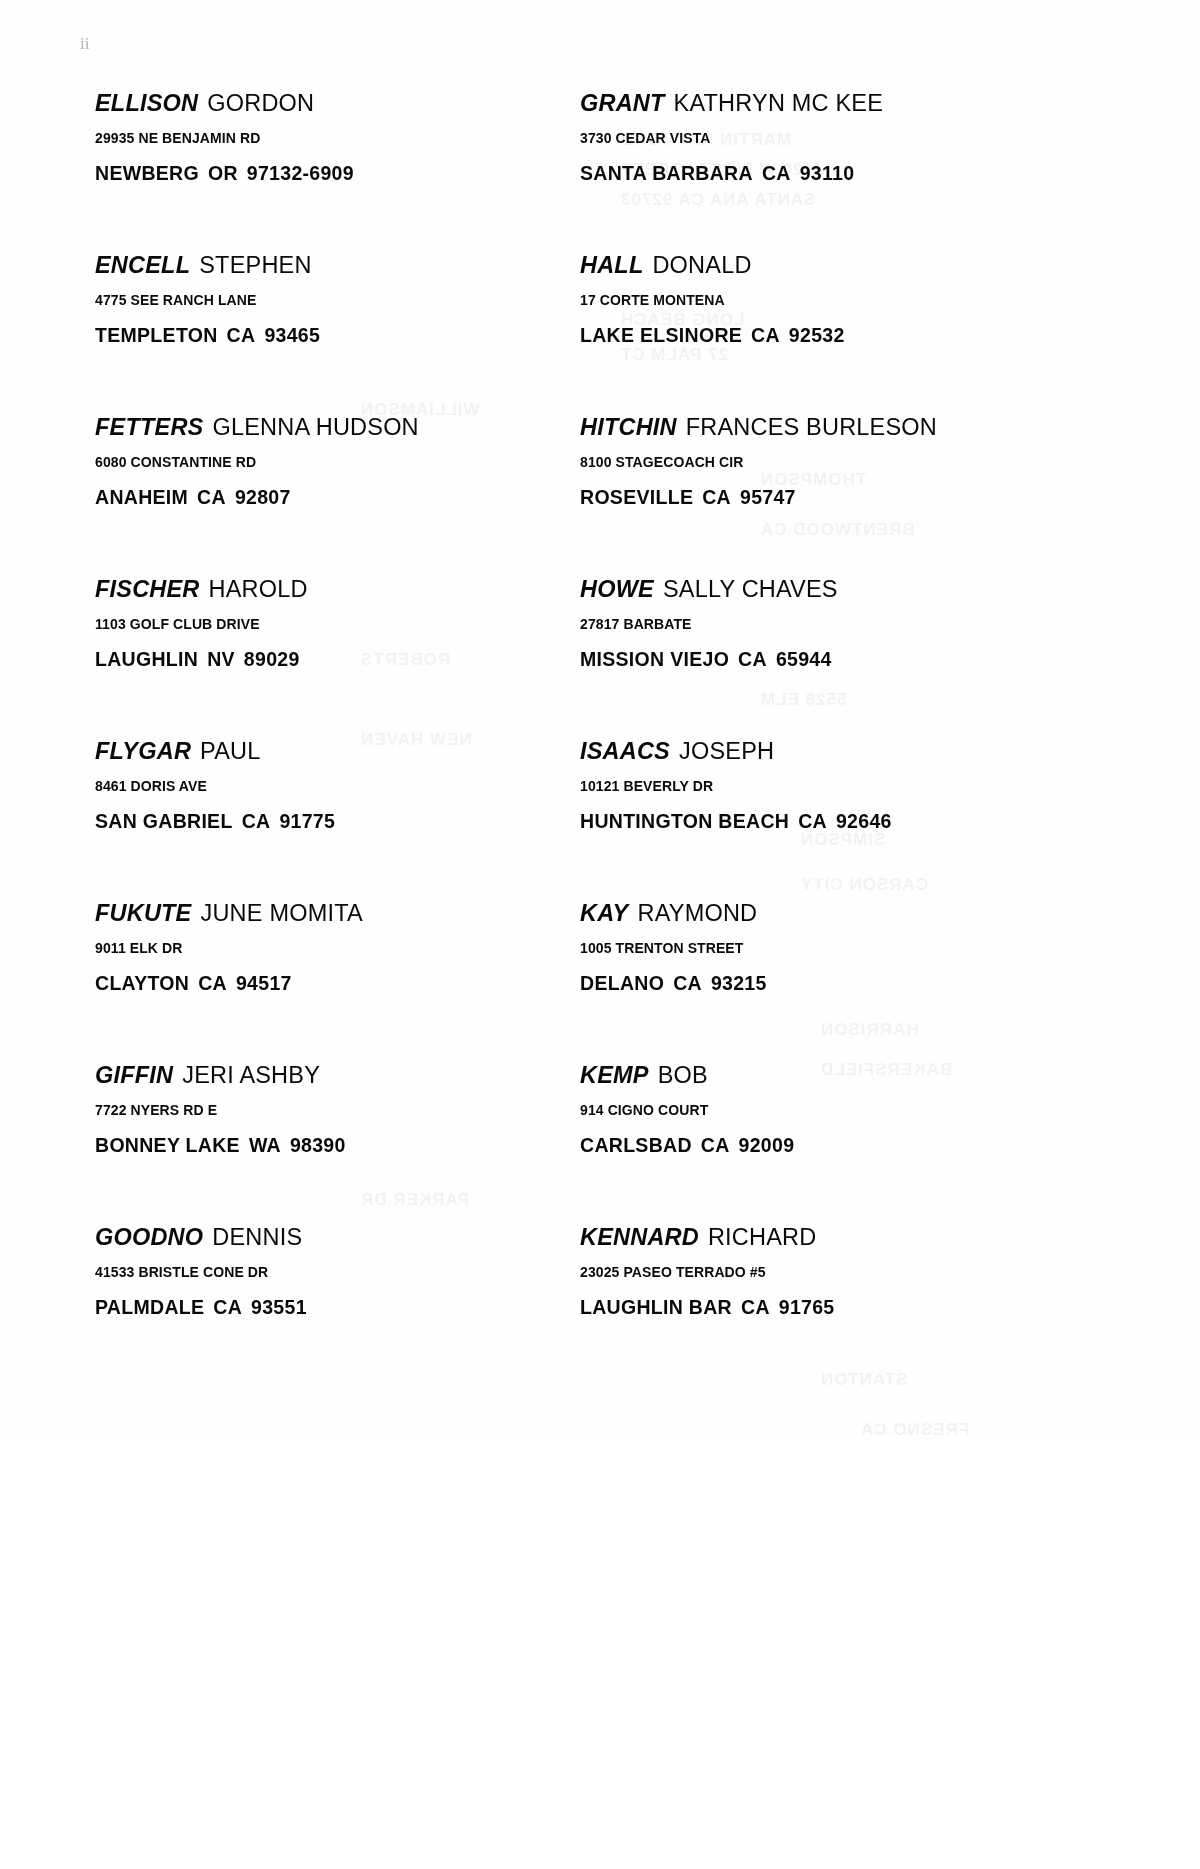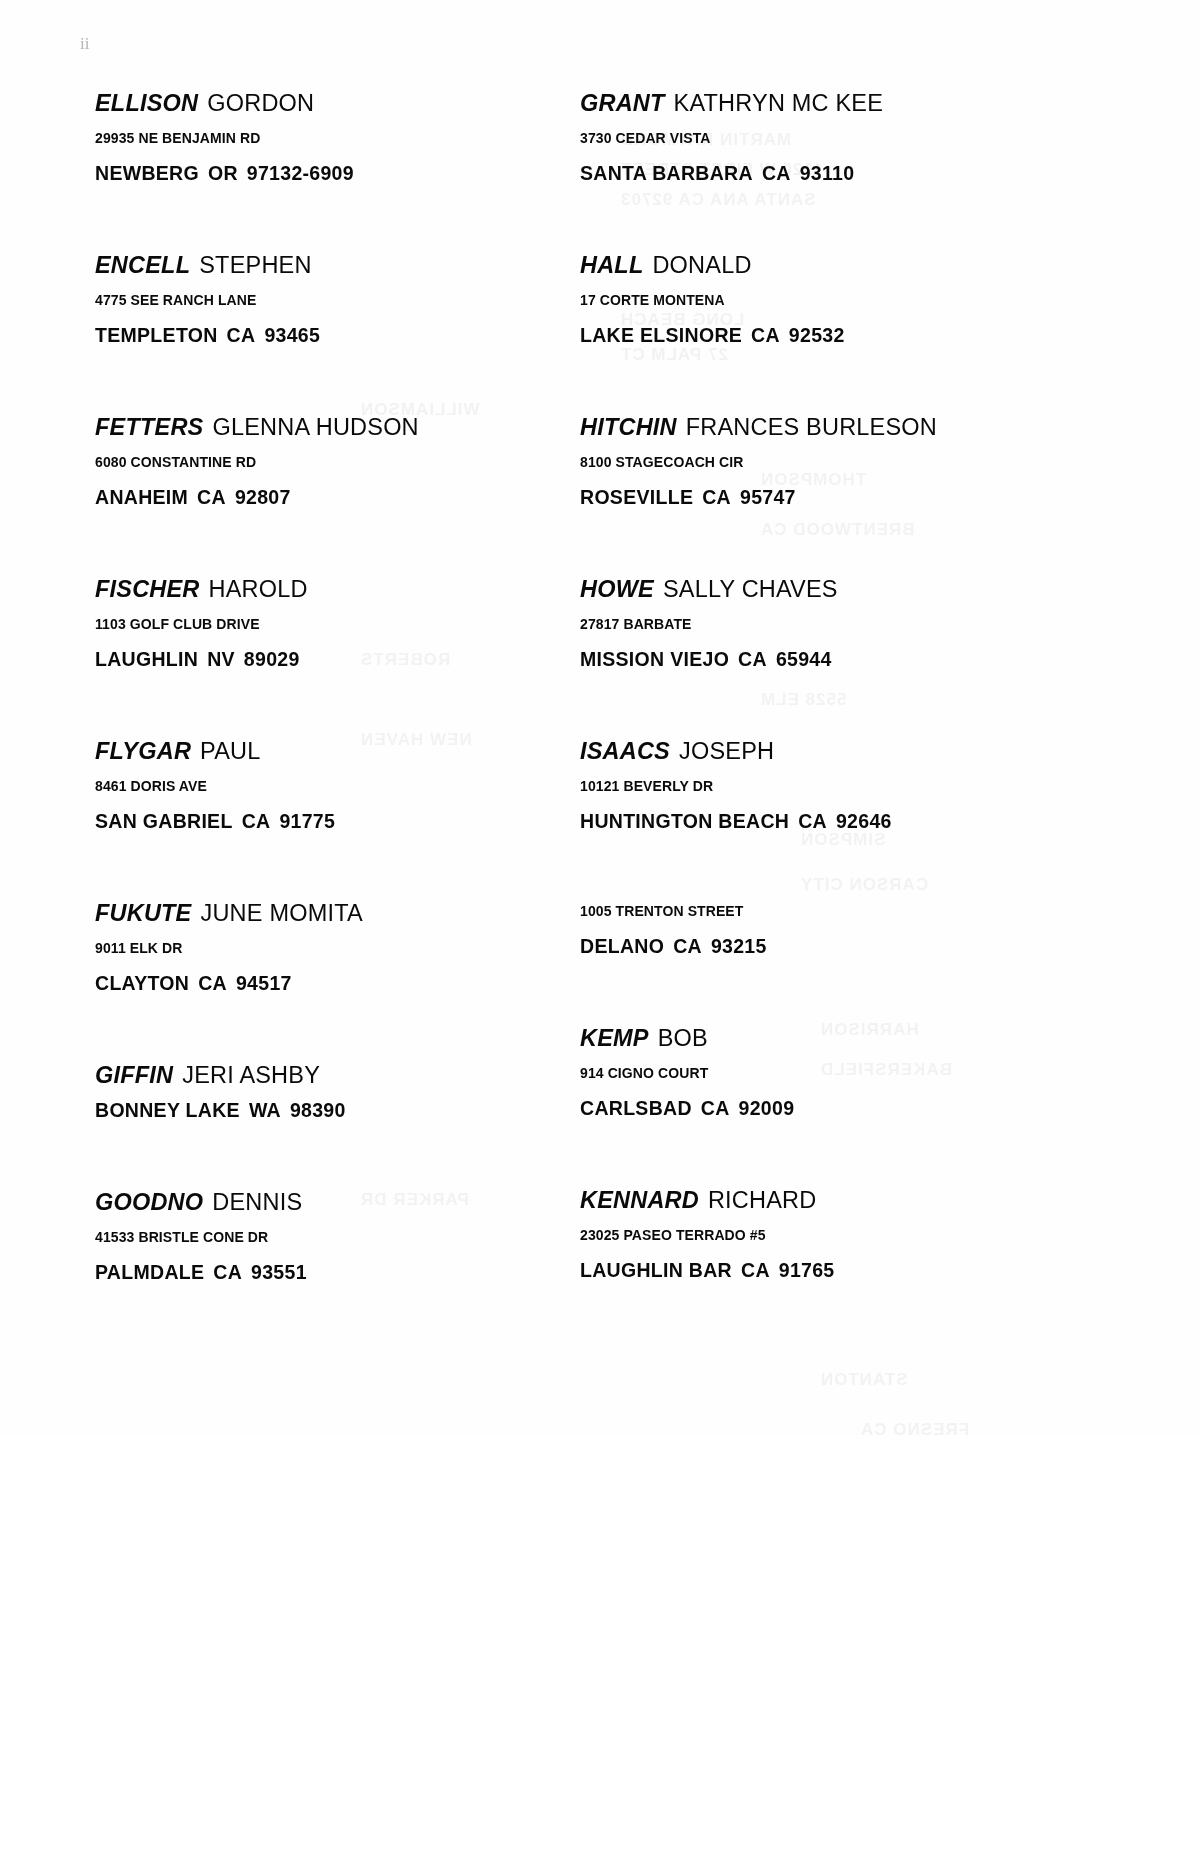--- a/index.html
+++ b/index.html
@@ -204,20 +204,21 @@
         <div class="entry-street">9011 ELK DR</div>
         <div class="entry-citystate">
           <span class="city">CLAYTON</span><span class="state">CA</span><span class="zip">94517</span>
         </div>
       </div>
 
       <div class="entry">
         <div class="entry-name">
           <span class="surname">GIFFIN</span><span class="given">JERI ASHBY</span>
         </div>
+        <div class="entry-street">7722 NYERS RD E</div>
         <div class="entry-citystate">
           <span class="city">BONNEY LAKE</span><span class="state">WA</span><span class="zip">98390</span>
         </div>
       </div>
 
       <div class="entry">
         <div class="entry-name">
           <span class="surname">GOODNO</span><span class="given">DENNIS</span>
         </div>
         <div class="entry-street">41533 BRISTLE CONE DR</div>
@@ -274,20 +275,23 @@
         <div class="entry-name">
           <span class="surname">ISAACS</span><span class="given">JOSEPH</span>
         </div>
         <div class="entry-street">10121 BEVERLY DR</div>
         <div class="entry-citystate">
           <span class="city">HUNTINGTON BEACH</span><span class="state">CA</span><span class="zip">92646</span>
         </div>
       </div>
 
       <div class="entry">
+        <div class="entry-name">
+          <span class="surname">KAY</span><span class="given">RAYMOND</span>
+        </div>
         <div class="entry-street">1005 TRENTON STREET</div>
         <div class="entry-citystate">
           <span class="city">DELANO</span><span class="state">CA</span><span class="zip">93215</span>
         </div>
       </div>
 
       <div class="entry">
         <div class="entry-name">
           <span class="surname">KEMP</span><span class="given">BOB</span>
         </div>

